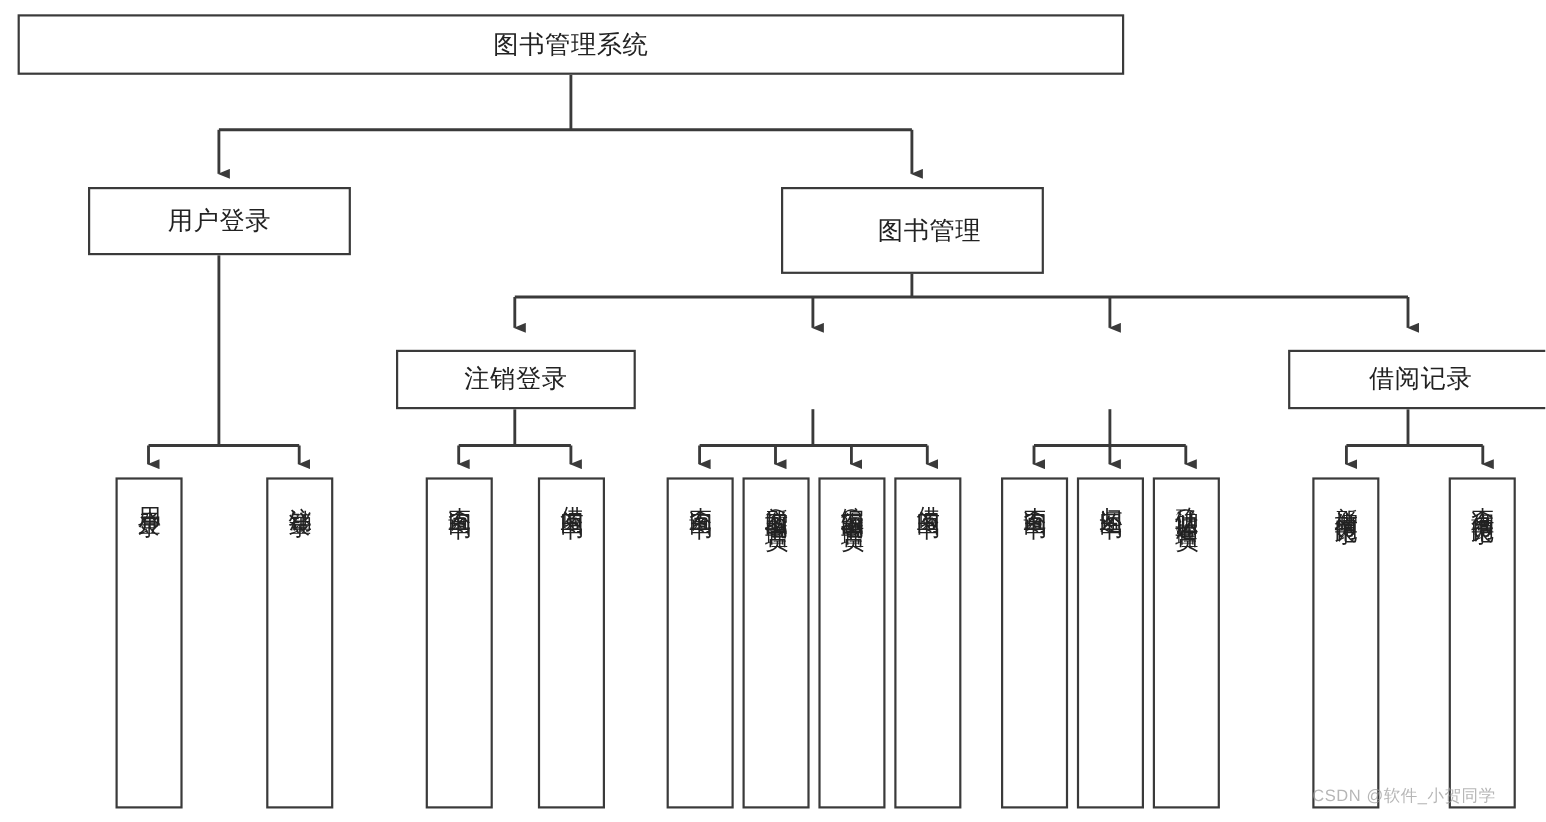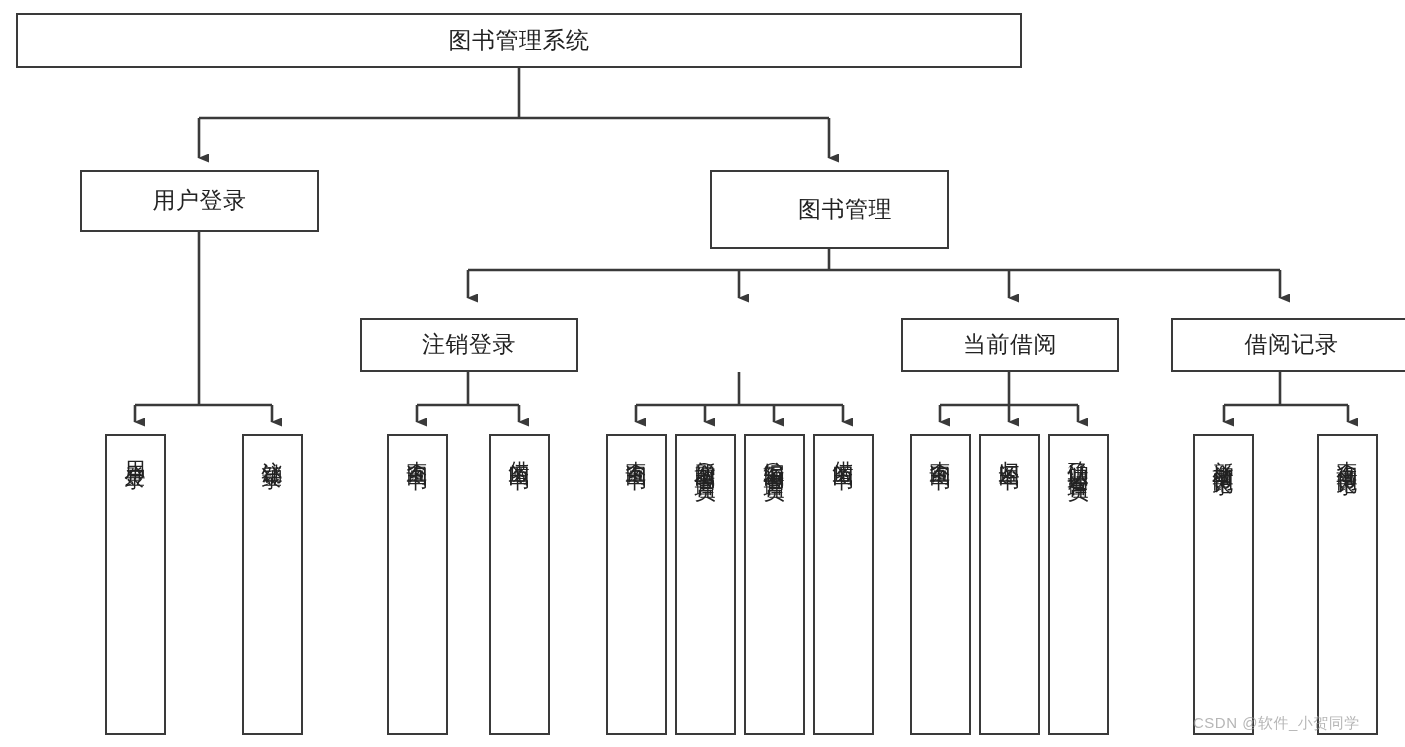--- a/index.html
+++ b/index.html
@@ -133,23 +133,20 @@
   <div class="node horiz" style="left:80px; top:170px; width:239px; height:62px;">
     <span class="node-label">用户登录</span>
   </div>
   <div class="node horiz" style="left:710px; top:170px; width:239px; height:79px;padding-left:31px;">
     <span class="node-label">图书管理</span>
   </div>
 
   <div class="node horiz" style="left:360px; top:318px; width:218px; height:54px;">
     <span class="node-label">注销登录</span>
   </div>
-  <div class="node horiz" style="left:901px; top:318px; width:218px; height:54px;">
-    <span class="node-label">当前借阅</span>
-  </div>
   <div class="node horiz" style="left:1171px; top:318px; width:241px; height:54px;">
     <span class="node-label">借阅记录</span>
   </div>
 
   <div class="node vert" style="left:105px; top:434px; width:61px; height:301px;">
     <span class="node-label">用户登录</span>
   </div>
   <div class="node vert" style="left:242px; top:434px; width:61px; height:301px;">
     <span class="node-label">注销登录</span>
   </div>

